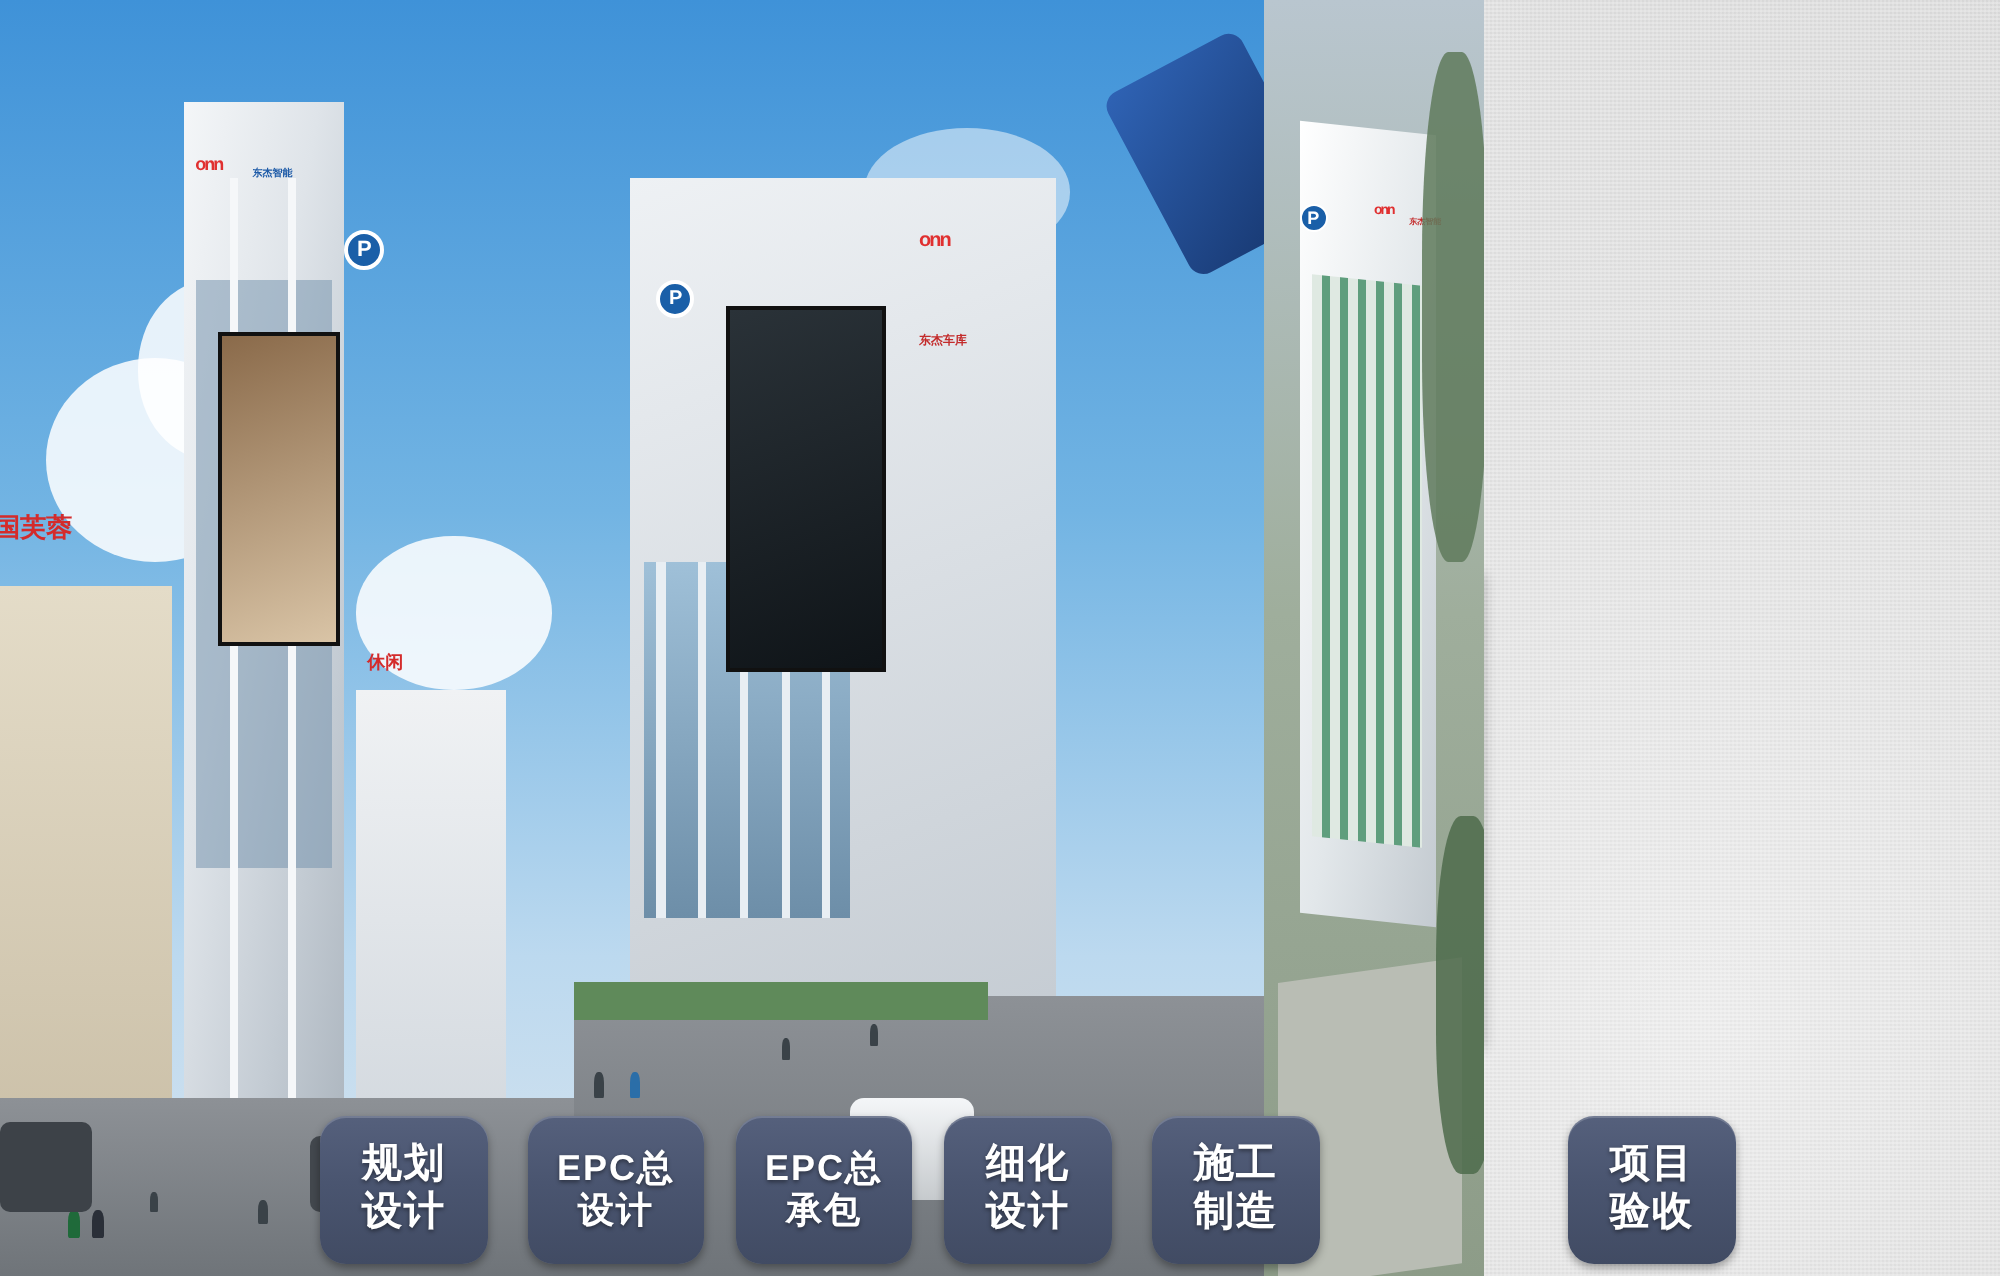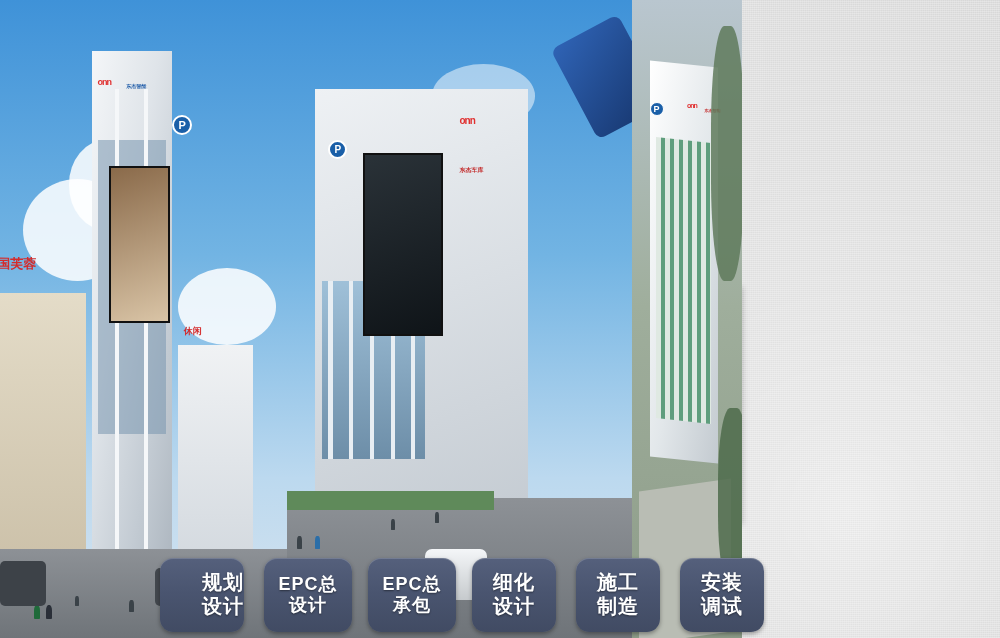--- a/index.html
+++ b/index.html
@@ -476,39 +476,39 @@
       <div class="logoblue" style="left:66%;top:17%;font-size:4px;color:#c32b2b">东杰智能</div>
       <div class="pbadge" style="left:16%;top:16%;width:12px;height:12px;font-size:9px;border:1.5px solid #fff;">P</div>
       <div style="position:absolute;left:6%;bottom:0;width:84%;height:24%;background:#b9bdb4;transform:skewY(-8deg);"></div>
       <div style="position:absolute;left:72%;top:4%;width:30%;height:40%;background:#5f7a5c;border-radius:40%;opacity:.85"></div>
       <div style="position:absolute;left:78%;bottom:8%;width:28%;height:28%;background:#4e6b4b;border-radius:40%;opacity:.85"></div>
     </div>
   </div>
 
   <div id="process-bar">
     <div class="bar-bg"></div>
-    <div class="pbtn" style="left:104px;align-items:flex-end;">
+    <div class="pbtn" style="left:104px;">
         <span>规划</span>
         <span>设计</span>
       </div>
     <div class="pbtn" style="left:208px;width:88px;font-size:18px;">
         <span>EPC总</span>
         <span>设计</span>
       </div>
     <div class="pbtn" style="left:312px;width:88px;font-size:18px;">
         <span>EPC总</span>
         <span>承包</span>
       </div>
     <div class="pbtn" style="left:416px;">
         <span>细化</span>
         <span>设计</span>
       </div>
     <div class="pbtn" style="left:520px;">
         <span>施工</span>
         <span>制造</span>
       </div>
-    <div class="pbtn" style="left:624px;">
-        <span>安装</span>
-        <span>调试</span>
+    <div class="pbtn" style="left:728px;">
+        <span>项目</span>
+        <span>验收</span>
       </div>
   </div>
 
 </div>
 
 </body></html>

